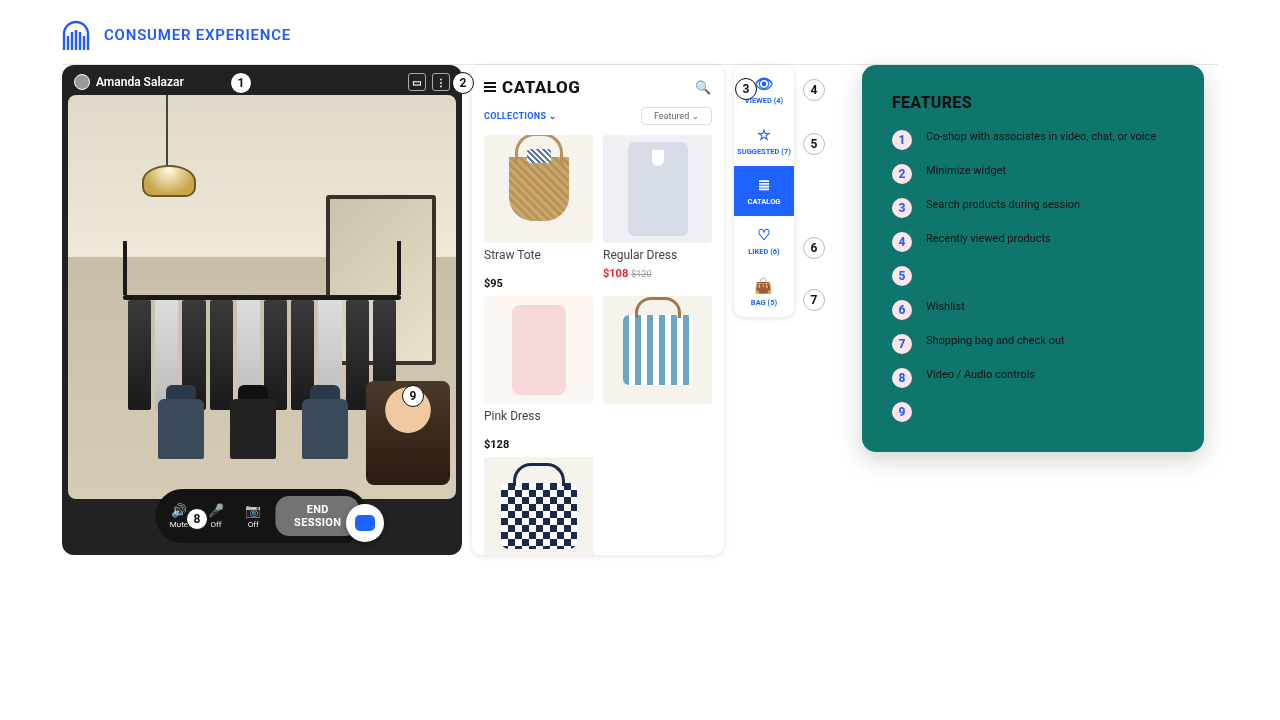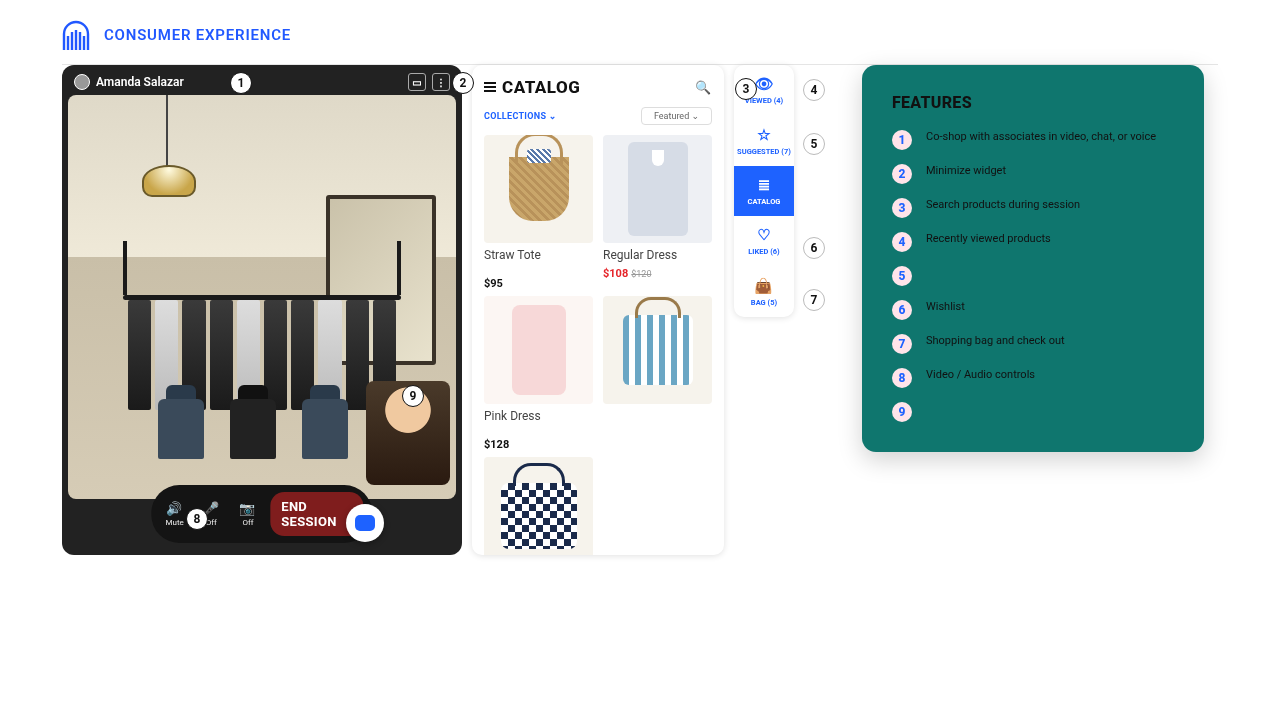--- a/index.html
+++ b/index.html
@@ -27,21 +27,21 @@
   .garment { flex:1; background:linear-gradient(#3a3a3a,#1a1a1a); border-radius:2px; }
   .garment.l{background:linear-gradient(#ddd,#bbb);}
   .shirt-row { position:absolute; bottom: 40px; left: 90px; display:flex; gap:26px;}
   .shirt { width:46px; height:60px; background:#3a4a5a; border-radius:6px 6px 2px 2px; position:relative;}
   .shirt::before{content:"";position:absolute;top:-14px;left:8px;right:8px;height:14px;background:#2a3a4a;border-radius:6px 6px 0 0;}
   .shirt.d{background:#222;} .shirt.d::before{background:#111;}
   .selfie { position:absolute; right: 12px; bottom: 70px; width: 84px; height: 104px; border-radius: 8px; background: radial-gradient(circle at 50% 28%, #f0c9a0 0 26%, transparent 27%), linear-gradient(#4a3a2a, #2a1a10); background-color:#6a523a;}
   .ctrl-bar { position: absolute; bottom: 12px; left: 50%; transform: translateX(-50%); display: flex; align-items: center; gap: 8px; background: #141414; border-radius: 28px; padding: 7px 9px; }
   .ctrl { display:flex; flex-direction:column; align-items:center; gap:2px; color:#eee; font-size:8px; width:34px;}
   .ctrl .glyph{font-size:13px;}
-  .end-btn { background:#7f1d1d; color:#fff; font-size:13px; font-weight:700; padding:7px 11px; border-radius:14px; letter-spacing:.3px;}
+  .end-btn { background:#737373; color:#fff; font-size:11px; font-weight:700; padding:7px 11px; border-radius:14px; letter-spacing:.3px;text-align:center;}
   .chat-fab { position:absolute; bottom: 13px; right: 78px; width:38px; height:38px; border-radius:50%; background:#fff; display:flex; align-items:center; justify-content:center; box-shadow:0 2px 6px rgba(0,0,0,.3);}
   .chat-fab::after{content:""; width:20px; height:16px; background:#1e62ff; border-radius:5px; position:relative;}
   .catalog { width: 252px; height: 490px; background:#fff; border-radius: 10px; box-shadow: 0 1px 6px rgba(0,0,0,.12); padding: 12px 12px; overflow: hidden; }
   .cat-head { display:flex; align-items:center; justify-content:space-between;}
   .cat-title { display:flex; align-items:center; gap:6px; font-size:17px; font-weight:800; letter-spacing:.5px;}
   .burger{display:flex;flex-direction:column;gap:2px;} .burger span{width:12px;height:2px;background:#111;}
   .search-ic { color:#1e62ff; font-size:13px;}
   .cat-sub { display:flex; justify-content:space-between; align-items:center; margin-top:10px; font-size:9px;}
   .collections{color:#1e62ff; font-weight:700; letter-spacing:.3px;}
   .featured{border:1px solid #ddd; border-radius:4px; padding:3px 12px; color:#666;}

